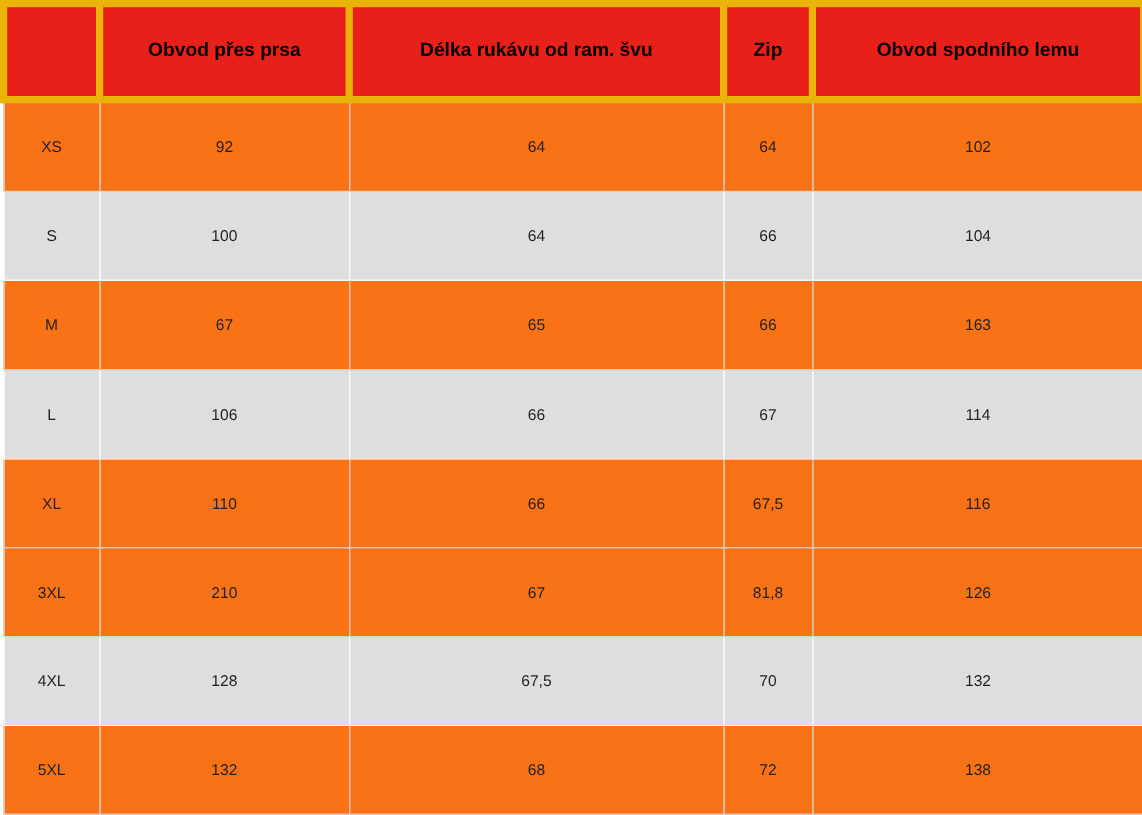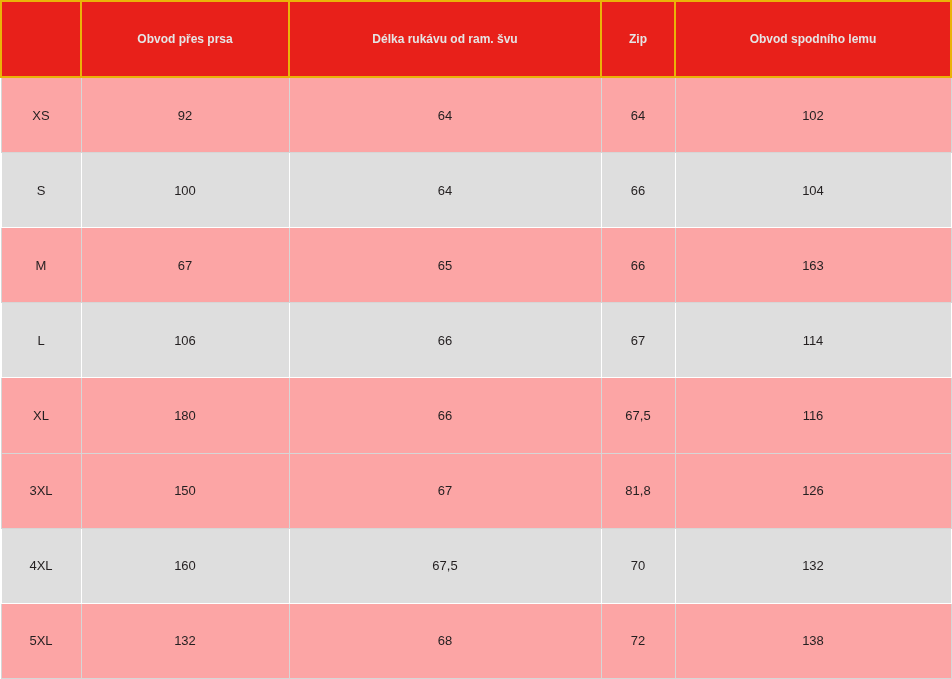--- a/index.html
+++ b/index.html
@@ -23,31 +23,31 @@
   .size-table td {
     border: 1px solid #ffffff;
     text-align: center;
     vertical-align: middle;
     font-size: 13px;
     color: #231f20;
     padding: 0;
   }
   .size-table thead th {
     background: #e8201a;
-    color: #e5e5e5;
+    color: #000000;
     font-weight: bold;
-    font-size: 12px;
+    font-size: 16px;
     height: 74px;
-    border: 2px solid #eab308;
+    border: 6px solid #eab308;
   }
   .size-table thead th.corner {
     background: #e8201a;
   }
   .size-table tbody tr.row-odd td {
-    background: #fca5a5;
+    background: #f97316;
   }
   .size-table tbody tr.row-even td {
     background: #dedede;
   }
   .size-table tbody td {
     height: 67px;
     border-color: #ffffff;
     border-width: 1px;
     border-style: solid;
   }
@@ -110,35 +110,35 @@
     </tr>
     <tr class="row-even">
       <td class="cell-size">L</td>
       <td>106</td>
       <td>66</td>
       <td>67</td>
       <td>114</td>
     </tr>
     <tr class="row-odd">
       <td class="cell-size">XL</td>
-      <td>180</td>
+      <td>110</td>
       <td>66</td>
       <td>67,5</td>
       <td>116</td>
     </tr>
     <tr class="row-odd">
       <td class="cell-size">3XL</td>
-      <td>150</td>
+      <td>210</td>
       <td>67</td>
       <td>81,8</td>
       <td>126</td>
     </tr>
     <tr class="row-even">
       <td class="cell-size">4XL</td>
-      <td>160</td>
+      <td>128</td>
       <td>67,5</td>
       <td>70</td>
       <td>132</td>
     </tr>
     <tr class="row-odd">
       <td class="cell-size">5XL</td>
       <td>132</td>
       <td>68</td>
       <td>72</td>
       <td>138</td>

